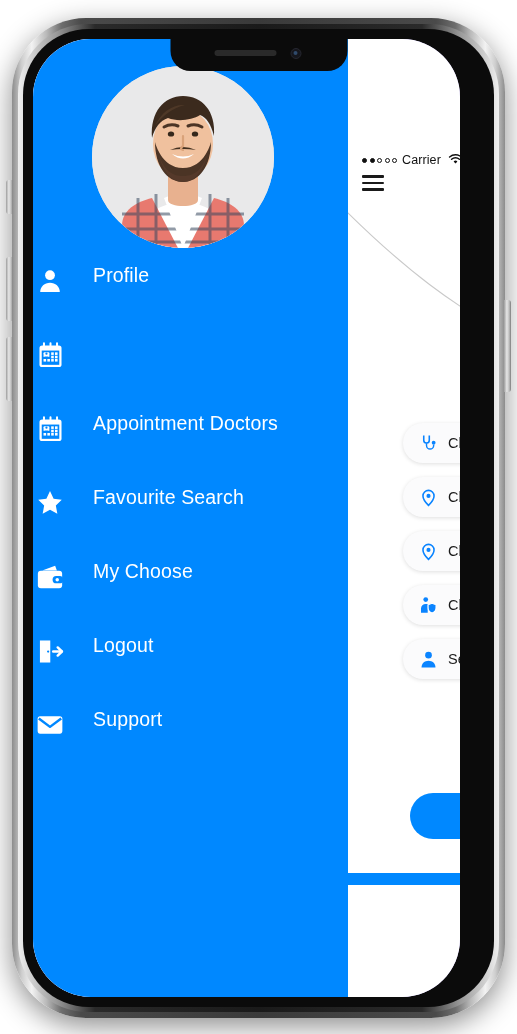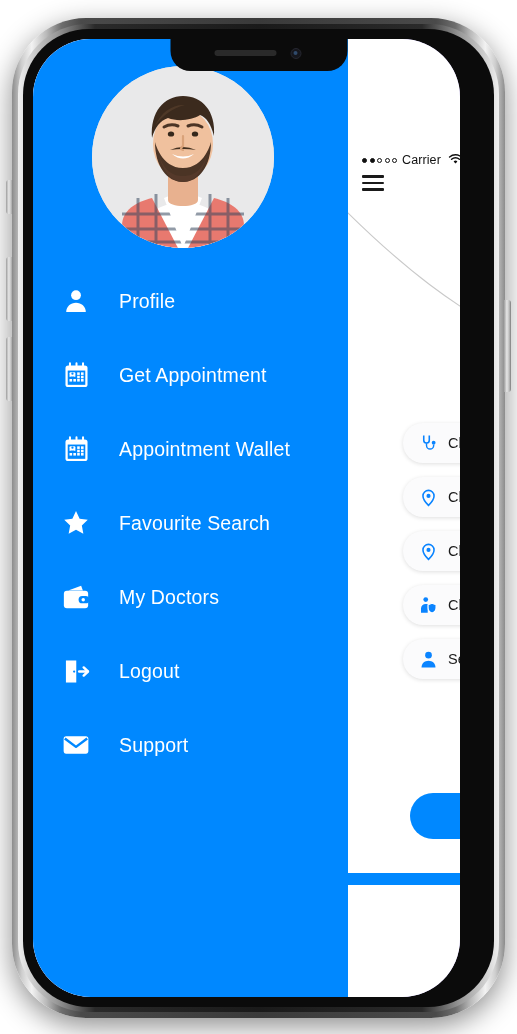--- a/index.html
+++ b/index.html
@@ -205,23 +205,21 @@
 
   .menu {
     position: absolute;
     left: 0;
     top: 225px;
     width: 315px;
   }
   .menu-item {
     height: 74px;
     display: flex;
-    align-items: center;
     box-sizing: border-box;
-    margin-left: 26px;
   }
   .menu-item .mi-icon {
     width: 34px;
     height: 34px;
     flex: none;
     display: flex;
     align-items: center;
     justify-content: center;
   }
   .menu-item .mi-label {
@@ -466,21 +464,20 @@
               <rect x="12.6" y="9.2" width="2.3" height="2.3" fill="#ffffff"></rect>
               <rect x="16" y="9.2" width="2.3" height="2.3" fill="#ffffff"></rect>
               <rect x="5.8" y="15.1" width="2.3" height="2.3" fill="#ffffff"></rect>
               <rect x="9.2" y="15.1" width="2.3" height="2.3" fill="#ffffff"></rect>
               <rect x="12.6" y="15.1" width="2.3" height="2.3" fill="#ffffff"></rect>
               <rect x="16" y="15.1" width="2.3" height="2.3" fill="#ffffff"></rect>
               <rect x="12.6" y="12.2" width="2.3" height="2.3" fill="#ffffff"></rect>
               <rect x="16" y="12.2" width="2.3" height="2.3" fill="#ffffff"></rect>
             </svg>
           </span>
-          <span class="mi-label">Get Appointment</span>
         </div>
 
         <div class="menu-item">
           <span class="mi-icon">
             <svg width="27" height="27" viewBox="0 0 24 24" fill="#ffffff">
               <path d="M6.2 1.2v2M12 1.2v2M17.8 1.2v2" stroke="#ffffff" stroke-width="1.8" stroke-linecap="round"></path>
               <rect x="2.2" y="3" width="19.6" height="19.3" rx="2.4"></rect>
               <rect x="4.2" y="7.6" width="15.6" height="12.7" fill="#0088ff"></rect>
               <rect x="5.8" y="9.2" width="5.2" height="4.2" rx="0.8" fill="#ffffff"></rect>
               <circle cx="8.4" cy="10.4" r="1" fill="#0088ff"></circle>
@@ -488,42 +485,42 @@
               <rect x="12.6" y="9.2" width="2.3" height="2.3" fill="#ffffff"></rect>
               <rect x="16" y="9.2" width="2.3" height="2.3" fill="#ffffff"></rect>
               <rect x="5.8" y="15.1" width="2.3" height="2.3" fill="#ffffff"></rect>
               <rect x="9.2" y="15.1" width="2.3" height="2.3" fill="#ffffff"></rect>
               <rect x="12.6" y="15.1" width="2.3" height="2.3" fill="#ffffff"></rect>
               <rect x="16" y="15.1" width="2.3" height="2.3" fill="#ffffff"></rect>
               <rect x="12.6" y="12.2" width="2.3" height="2.3" fill="#ffffff"></rect>
               <rect x="16" y="12.2" width="2.3" height="2.3" fill="#ffffff"></rect>
             </svg>
           </span>
-          <span class="mi-label">Appointment Wallet</span>
+          <span class="mi-label">Appointment Doctors</span>
         </div>
 
         <div class="menu-item">
           <span class="mi-icon">
             <svg width="28" height="28" viewBox="0 0 24 24" fill="#ffffff">
               <path d="M12 1.8l3.1 6.6 7 .9-5.1 4.9 1.3 7-6.3-3.5-6.3 3.5 1.3-7L1.9 9.3l7-.9z"></path>
             </svg>
           </span>
           <span class="mi-label">Favourite Search</span>
         </div>
 
         <div class="menu-item">
           <span class="mi-icon">
             <svg width="28" height="28" viewBox="0 0 24 24" fill="#ffffff">
               <path d="M3 7.2 16.4 2.4l1.5 4.1H5.4z"></path>
               <rect x="1.6" y="6.6" width="20.8" height="15" rx="2.6"></rect>
               <rect x="14.2" y="11.2" width="9.2" height="6.2" rx="3.1" fill="#0088ff"></rect>
               <circle cx="18.2" cy="14.3" r="1.5" fill="#ffffff"></circle>
             </svg>
           </span>
-          <span class="mi-label">My Doctors</span>
+          <span class="mi-label">My Choose</span>
         </div>
 
 
 
         <div class="menu-item">
           <span class="mi-icon">
             <svg width="27" height="27" viewBox="0 0 24 24" fill="#ffffff">
               <path d="M2.6 2.2h9.2v19.6H2.6z"></path>
               <circle cx="9.9" cy="12" r="1" fill="#0088ff"></circle>
               <path d="M14.4 12h7.4" stroke="#ffffff" stroke-width="2.2" stroke-linecap="round"></path>

